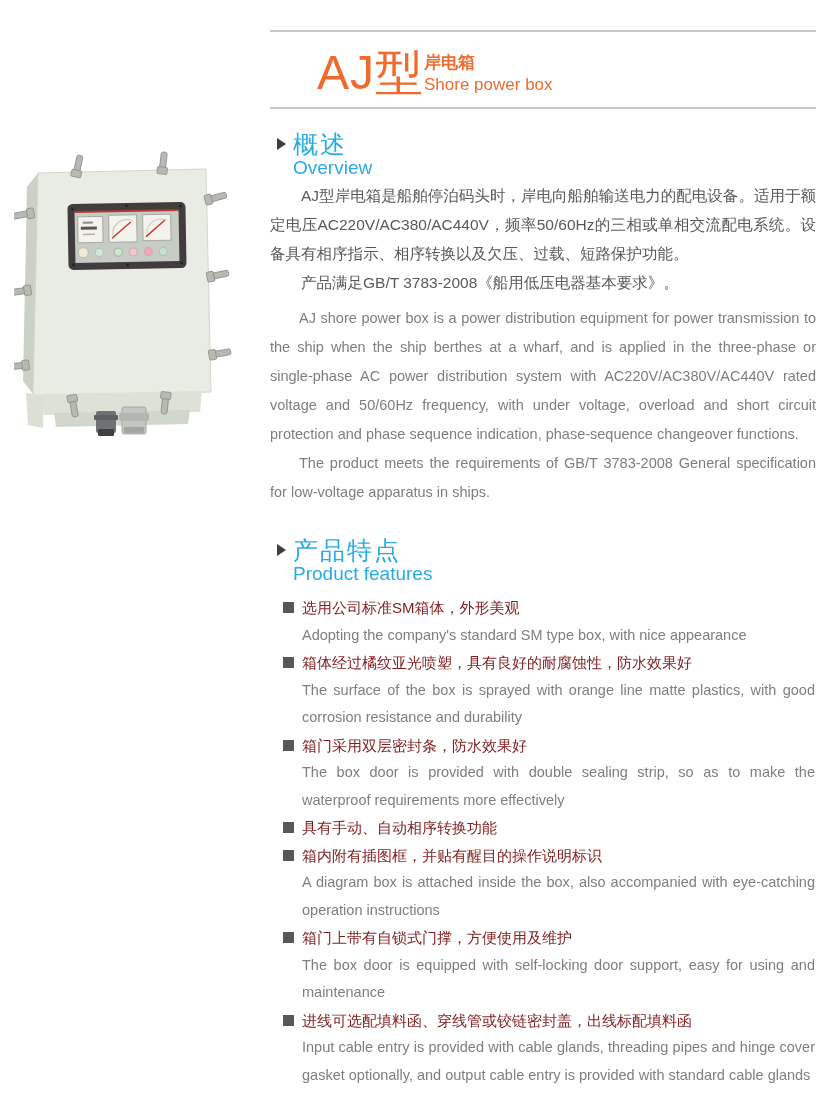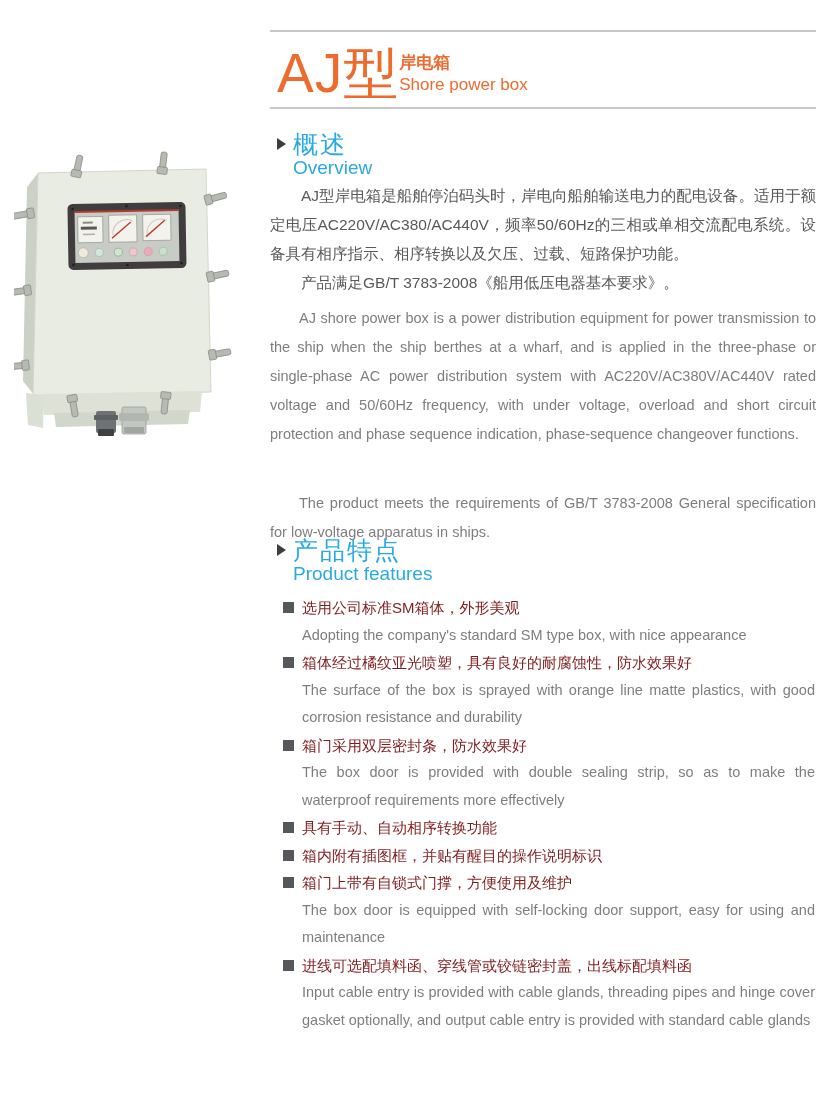--- a/index.html
+++ b/index.html
@@ -7,21 +7,21 @@
   .page {
     position:relative; width:830px; height:1118px; background:#ffffff;
     font-family:"Liberation Sans", sans-serif; overflow:hidden;
   }
   .rule { position:absolute; left:270px; width:546px; height:2px; background:#c8c8c8; }
   .rule-top { top:30px; }
   .rule-mid { top:107px; }
 
   
   .header { position:absolute; left:277px; top:50px; display:flex; color:#ee6b2d; }
-  .model { font-size:55px; line-height:46px; letter-spacing:1px; }
+  .model { font-size:48px; line-height:46px; letter-spacing:1px;margin-left:40px; }
   .subtitle { padding-top:3px; }
   .subtitle-zh { font-size:17px; font-weight:bold; line-height:20px; }
   .subtitle-en { font-size:17px; line-height:23px;text-align:right; }
 
   
   .section-head { position:absolute; left:277px; display:flex; }
   .tri {
     width:0; height:0; margin-top:7px; margin-right:7px;
     border-left:9px solid #3e3e40;
     border-top:6px solid transparent; border-bottom:6px solid transparent;
@@ -32,21 +32,21 @@
   .head-features { top:537px; }
 
   
   .overview-text { position:absolute; left:270px; top:181px; width:546px; }
   .p-zh {
     color:#5a5858; font-size:15.5px; line-height:29px;
     text-align:justify; text-indent:2em;
   }
   .p-en {
     color:#7e7e80; font-size:14.5px; line-height:29px;
-    text-align:justify; text-indent:2em;margin-top:40px;
+    text-align:justify; text-indent:2em;
   }
   .p-en-first { margin-top:7px; }
 
   
   .features-list { position:absolute; left:283px; top:594px; width:532px; }
   .f-zh {
     position:relative; padding-left:19px; color:#7f1d1d;
     font-size:15px; line-height:27.5px;
   }
   .f-sq { position:absolute; left:0; top:8px; width:11px; height:11px; background:#56575b; }
@@ -217,20 +217,21 @@
     </div>
     <div class="feature">
       <div class="f-zh"><span class="f-sq"></span><span>箱门采用双层密封条，防水效果好</span></div>
       <div class="f-en">The box door is provided with double sealing strip, so as to make the waterproof requirements more effectively</div>
     </div>
     <div class="feature">
       <div class="f-zh"><span class="f-sq"></span><span>具有手动、自动相序转换功能</span></div>
     </div>
     <div class="feature">
       <div class="f-zh"><span class="f-sq"></span><span>箱内附有插图框，并贴有醒目的操作说明标识</span></div>
+      <div class="f-en">A diagram box is attached inside the box, also accompanied with eye-catching operation instructions</div>
     </div>
     <div class="feature">
       <div class="f-zh"><span class="f-sq"></span><span>箱门上带有自锁式门撑，方便使用及维护</span></div>
       <div class="f-en">The box door is equipped with self-locking door support, easy for using and maintenance</div>
     </div>
     <div class="feature">
       <div class="f-zh"><span class="f-sq"></span><span>进线可选配填料函、穿线管或铰链密封盖，出线标配填料函</span></div>
       <div class="f-en">Input cable entry is provided with cable glands, threading pipes and hinge cover gasket optionally, and output cable entry is provided with standard cable glands</div>
     </div>
   </div>

